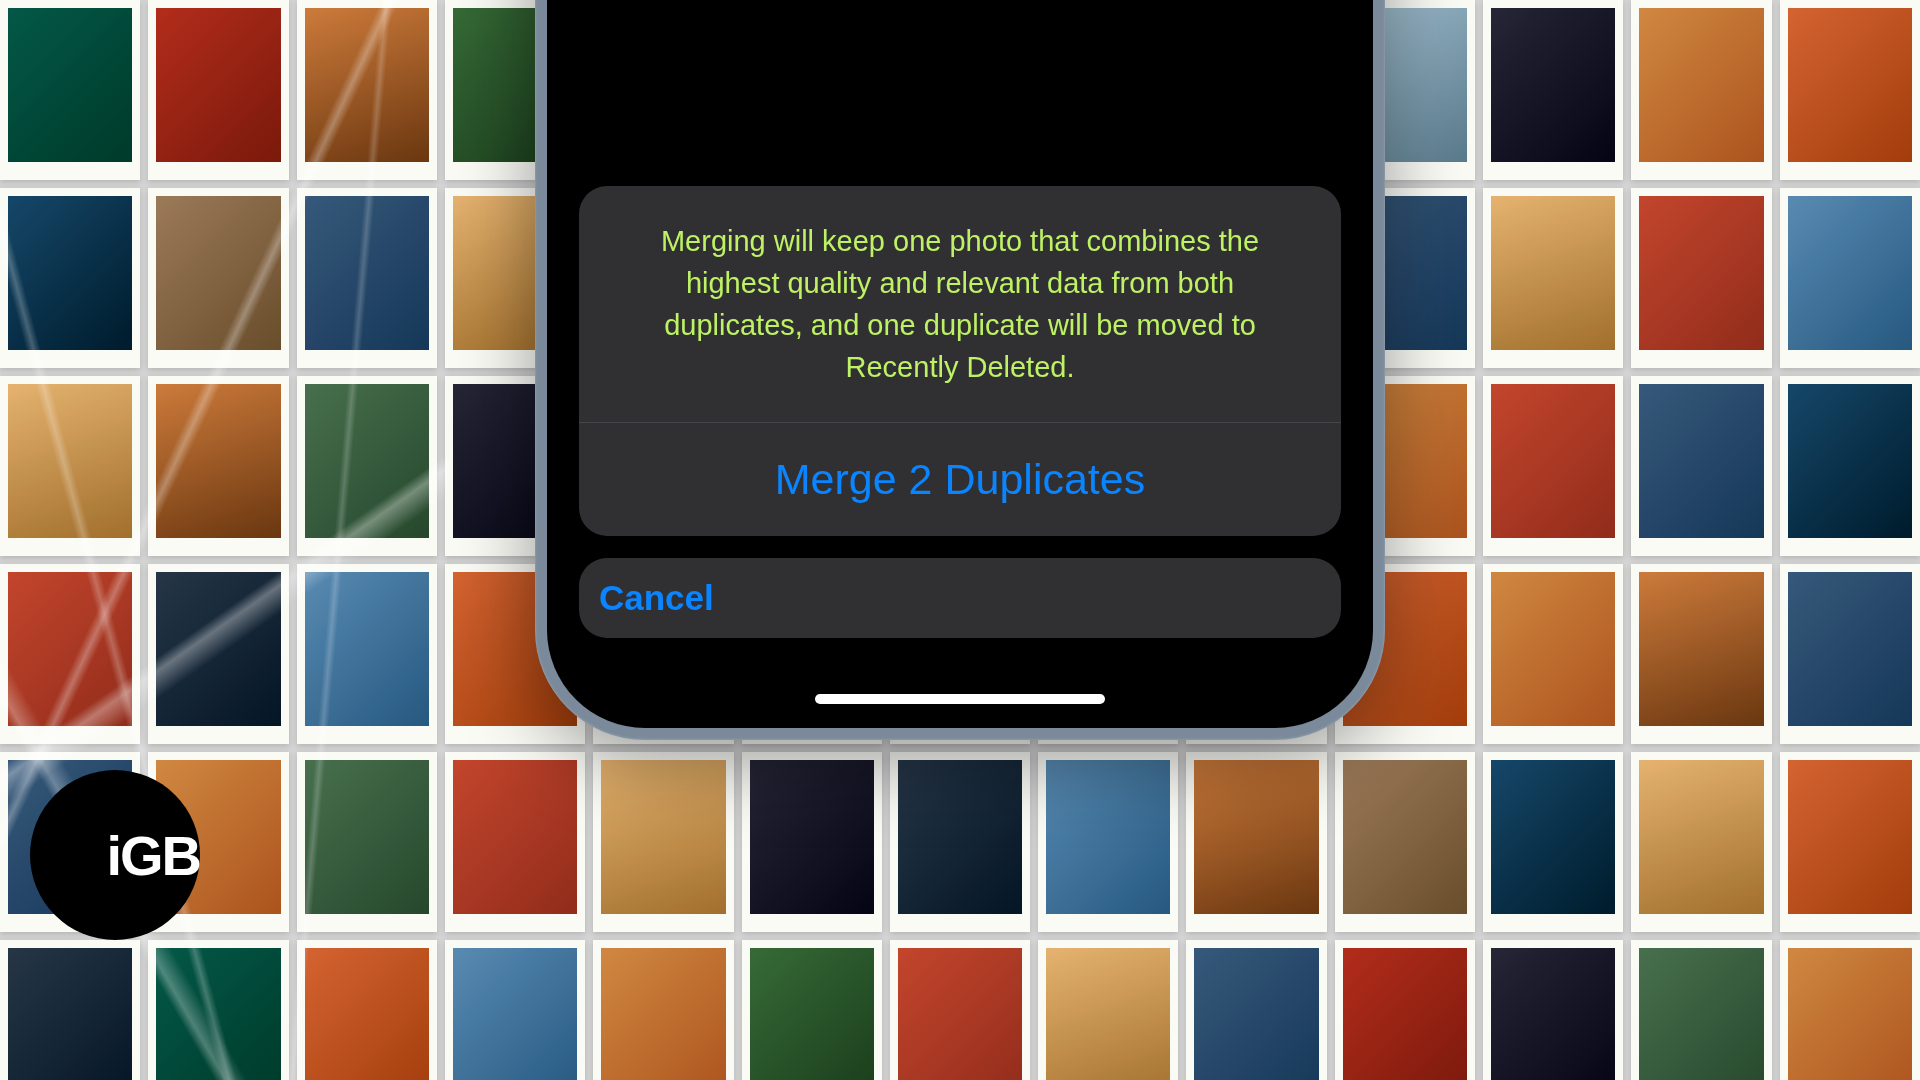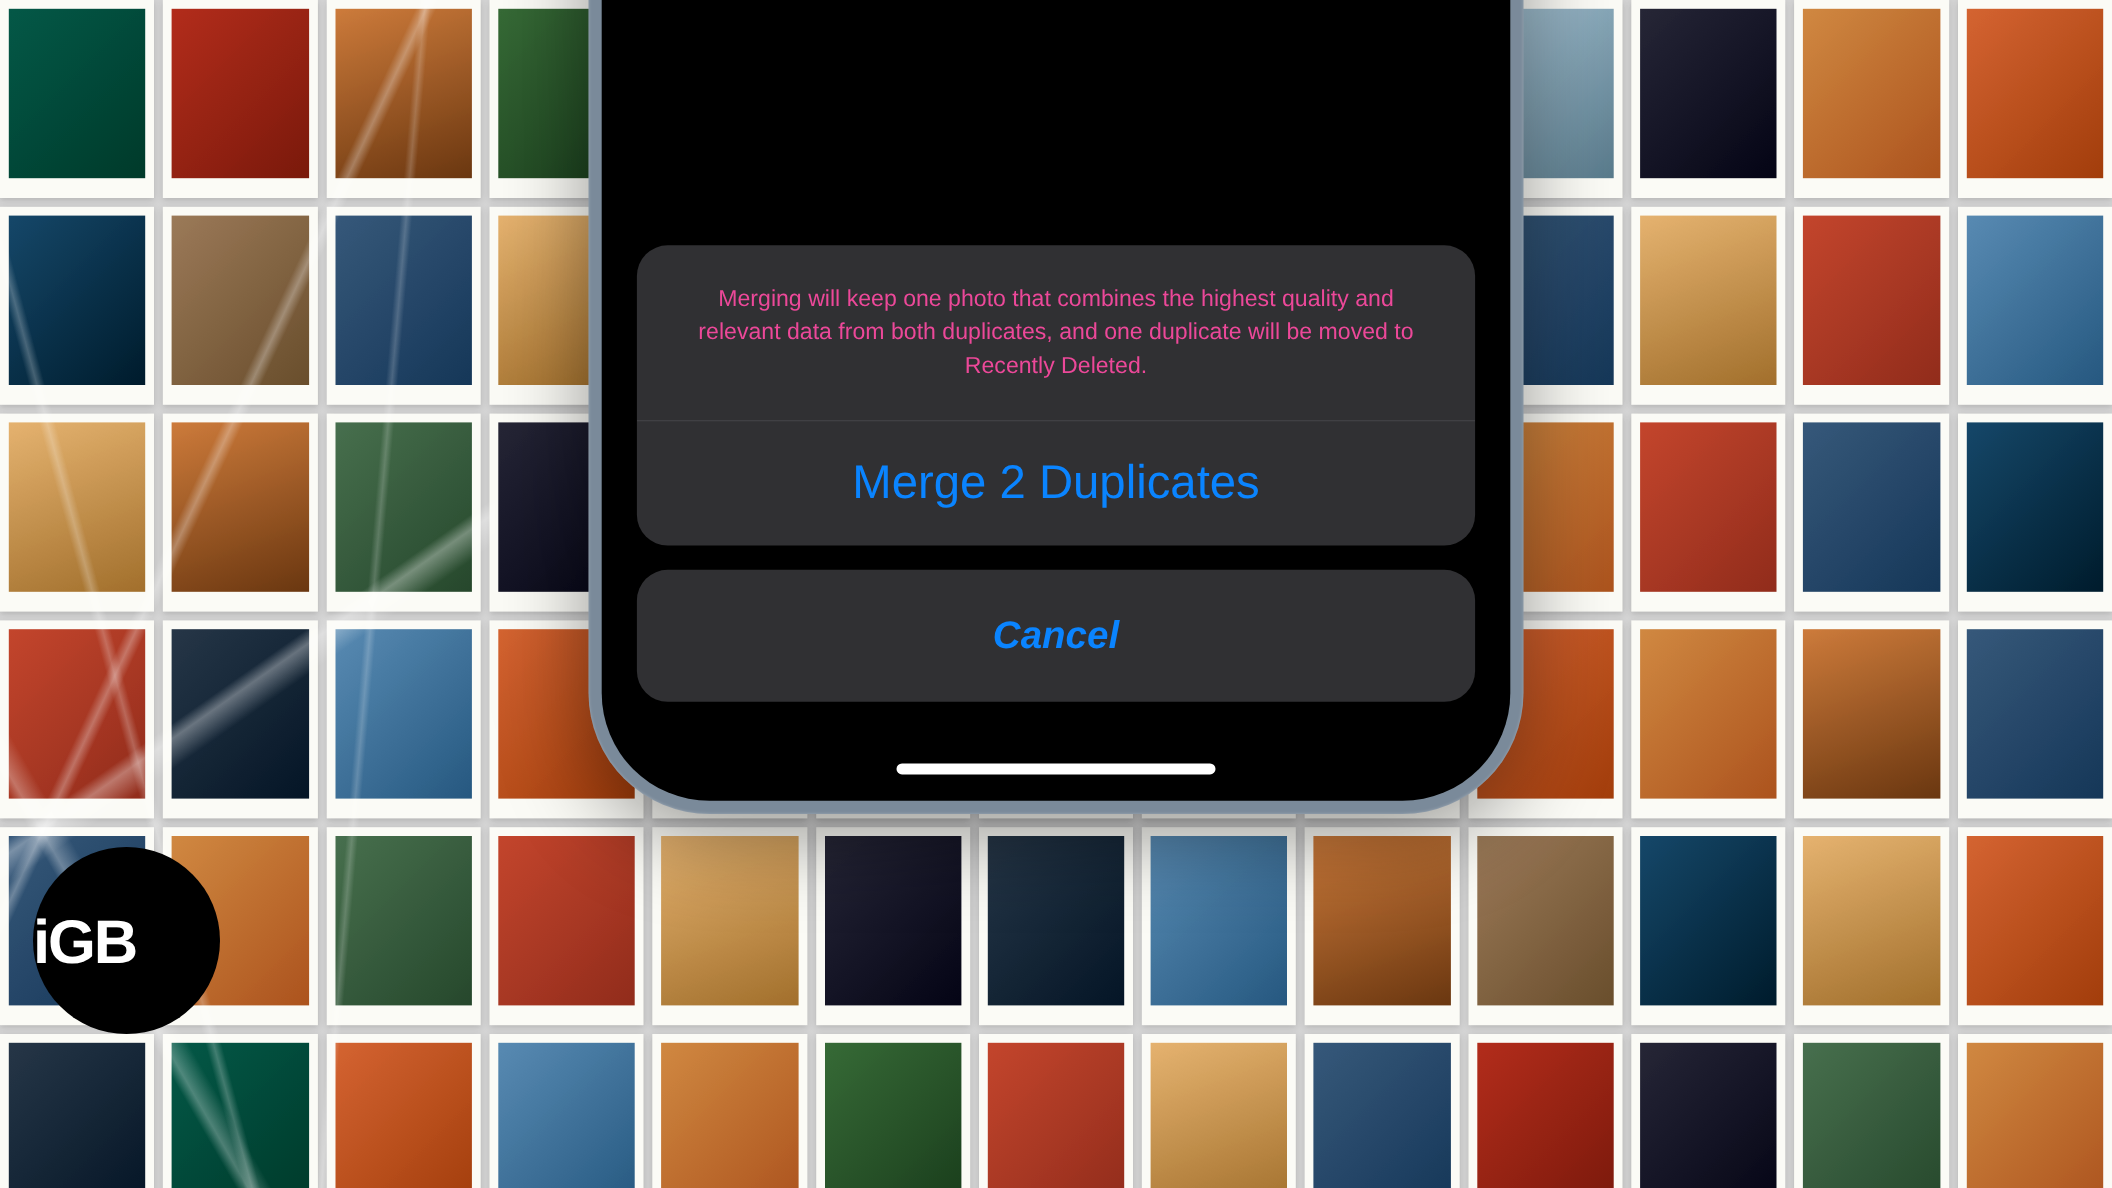--- a/index.html
+++ b/index.html
@@ -76,21 +76,21 @@
     .igb-badge {
       position: absolute;
       left: 30px;
       bottom: 140px;
       width: 170px;
       height: 170px;
       border-radius: 50%;
       background: #000;
       display: flex;
       align-items: center;
-      justify-content: flex-start;
+      justify-content: flex-end;
       color: #fff;
       font-weight: 900;
       font-size: 56px;
       letter-spacing: -2px;
       font-family: 'Arial Black', sans-serif;
     }
     
     
     .iphone-frame {
       position: absolute;
@@ -124,47 +124,45 @@
     
     .sheet-group {
       background: rgba(50,50,53,0.96);
       border-radius: 28px;
       overflow: hidden;
       margin-bottom: 22px;
     }
     
     .sheet-message {
       padding: 34px 52px;
-      color: #ec4899;
-      font-size: 21px;
+      color: #bef264;
+      font-size: 29px;
       line-height: 1.45;
       text-align: center;
       font-weight: 400;
       border-bottom: 1px solid rgba(120,120,128,0.3);
     }
     
     .sheet-action {
       padding: 32px 20px;
       text-align: center;
       color: #0a84ff;
       font-size: 43px;
       font-weight: 400;
       cursor: pointer;
     }
     
     .sheet-cancel {
       background: rgba(50,50,53,0.96);
       border-radius: 28px;
-      padding: 40px 20px;
-      text-align: center;
+      padding: 20px 20px;
       color: #0a84ff;
       font-size: 35px;
       font-weight: 600;
       cursor: pointer;
-      font-style: italic;
     }
     
     
     .home-indicator {
       position: absolute;
       bottom: 24px;
       left: 50%;
       transform: translateX(-50%);
       width: 290px;
       height: 10px;

